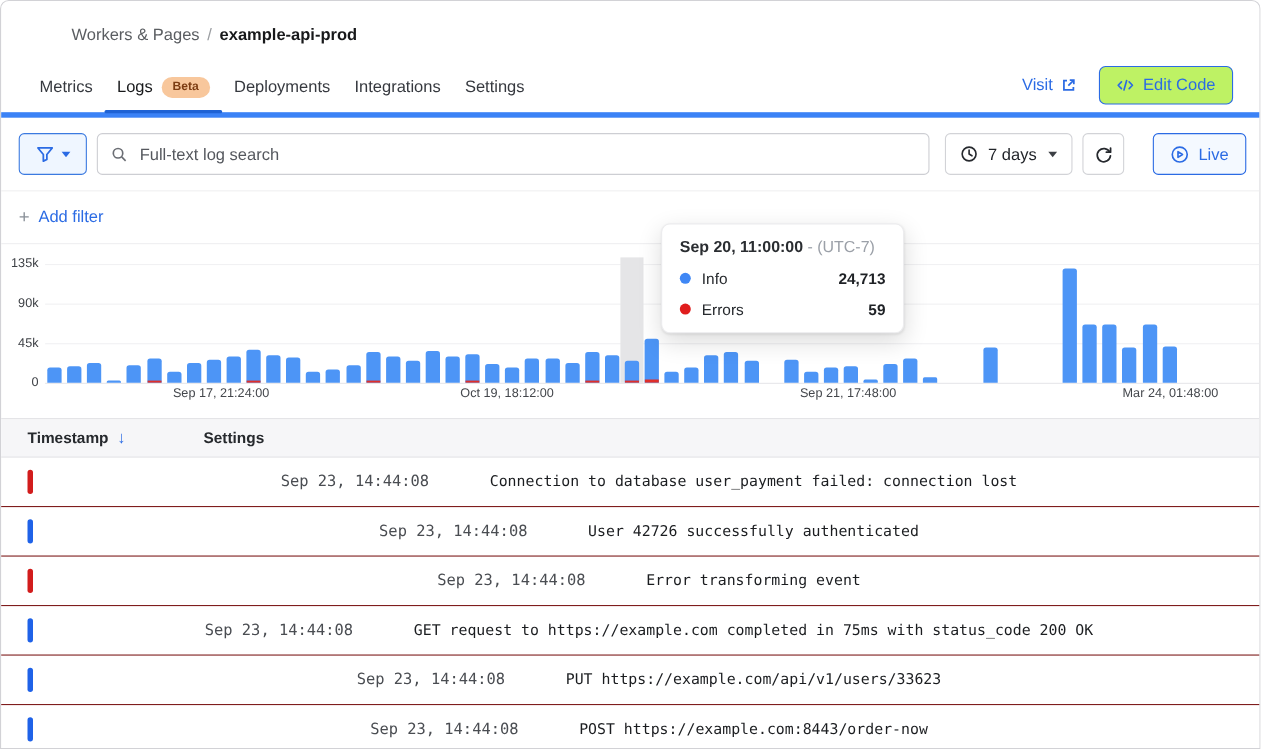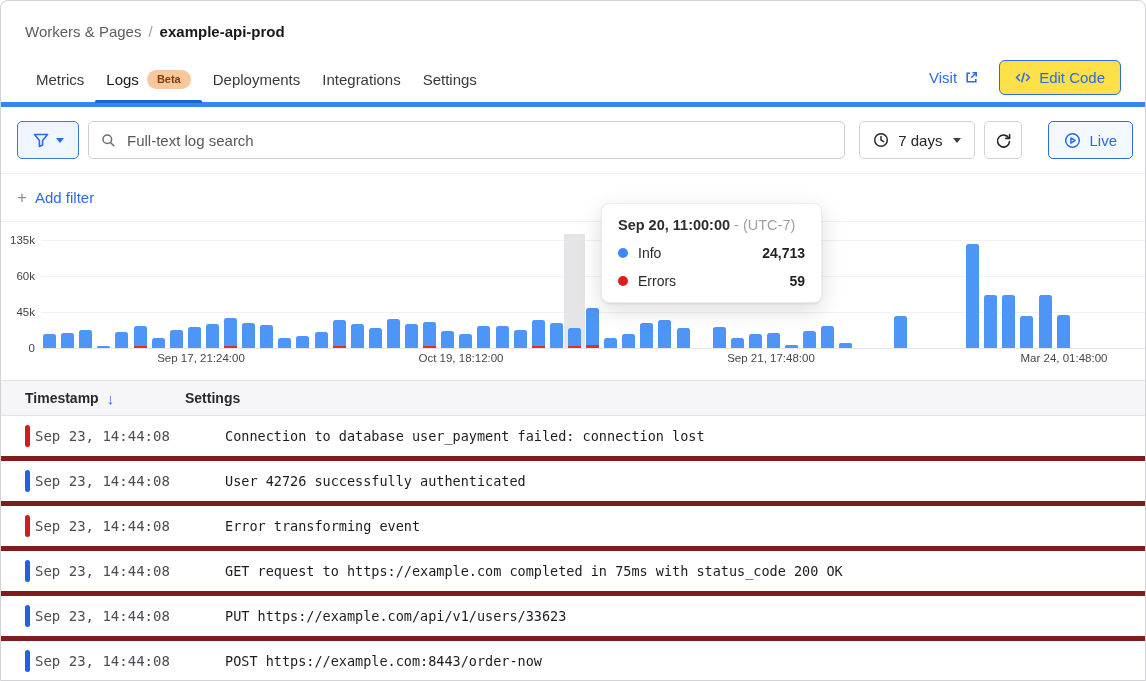--- a/index.html
+++ b/index.html
@@ -3,32 +3,32 @@
 <meta charset="utf-8">
 <style>
   html,body{margin:0;padding:0;background:#fff;}
   *{box-sizing:border-box;}
   .page{
     position:relative;width:1146px;height:681px;background:#fff;
     border:1px solid #d2d2d6;border-radius:8px 8px 0 0;overflow:hidden;
     font-family:"Liberation Sans",sans-serif;color:#1b1d1f;
   }
   
-  .breadcrumb{padding:20px 24px 0;font-size:15px;color:#5a5d61;line-height:22px;}
+  .breadcrumb{padding:20px 24px 0;font-size:15px;color:#5a5d61;line-height:22px;margin-left:40px;}
   .breadcrumb .sep{margin:0 7px;color:#9a9da1;}
   .breadcrumb .title{color:#17181a;font-weight:700;}
   .crumb-link{cursor:pointer;}
   .tabs-row{display:flex;align-items:center;margin-top:16px;padding:0 24px;border-bottom:5px solid #3b82f6;}
   .tab{position:relative;display:flex;align-items:center;gap:8px;padding:11px 11px 13px;font-size:15px;color:#36393f;cursor:pointer;}
   .tab.active{color:#17181a;}
   .tab.active::after{content:"";position:absolute;left:0;right:0;bottom:-1px;height:3px;background:#1f62d4;border-radius:2px;}
   .badge{background:#f8c79c;color:#7d3d13;font-size:11px;font-weight:700;padding:3px 10px;border-radius:999px;line-height:13px;}
   .header-actions{margin-left:auto;display:flex;align-items:center;gap:20px;padding-bottom:6px;}
   .visit-link{display:flex;align-items:center;gap:7px;color:#2b6be4;font-size:15px;cursor:pointer;}
-  .edit-code-btn{display:flex;align-items:center;gap:8px;color:#2b6be4;font-size:15px;background:#fde047;
+  .edit-code-btn{display:flex;align-items:center;gap:8px;color:#2b6be4;font-size:15px;background:#bef264;
     border:1px solid #2b6be4;border-radius:6px;padding:8px 15px;cursor:pointer;}
   
   .filter-bar{display:flex;align-items:center;gap:9px;padding:14px 12px 14px 16px;border-bottom:1px solid #efeff1;}
   .filter-btn{display:flex;align-items:center;justify-content:center;gap:7px;width:62px;height:38px;
     background:#eff6ff;border:1px solid #3b7ae0;border-radius:5px;color:#2b6be4;cursor:pointer;}
   .caret{width:0;height:0;border-left:4.5px solid transparent;border-right:4.5px solid transparent;border-top:5.5px solid currentColor;}
   .search-box{flex:1;display:flex;align-items:center;gap:9px;height:38px;border:1px solid #cdced3;border-radius:5px;
     padding:0 12px;background:#fff;color:#6b6e74;}
   .search-box input{border:none;outline:none;flex:1;font-size:15px;font-family:"Liberation Sans",sans-serif;color:#26292e;background:transparent;}
   .search-box input::placeholder{color:#55585e;opacity:1;}
@@ -58,22 +58,22 @@
   .tooltip .tt-title{font-size:14.5px;font-weight:700;color:#2a2d31;}
   .tooltip .tt-tz{color:#9ba0a8;font-weight:400;}
   .tt-row{display:flex;align-items:center;gap:10px;margin-top:12px;font-size:14px;color:#26292d;}
   .tt-dot{width:10px;height:10px;border-radius:50%;flex:none;}
   .tt-val{margin-left:auto;font-weight:700;color:#1e2125;}
   
   .thead{display:flex;align-items:center;height:36px;background:#f6f6f8;border-top:1px solid #e4e4e7;
     border-bottom:1px solid #e4e4e7;font-size:14px;font-weight:700;color:#26292d;}
   .th-ts{width:184px;padding-left:24px;display:flex;align-items:center;gap:8px;cursor:pointer;}
   .sort-arrow{color:#2b6be4;font-weight:400;font-size:15px;}
-  .log-row{position:relative;display:flex;align-items:center;height:45px;border-bottom:5px solid #7f1d1d;
-    font-family:"DejaVu Sans Mono",monospace;cursor:pointer;}
+  .log-row{position:relative;display:flex;align-items:center;height:45px;border-bottom:1px solid #7f1d1d;
+    font-family:"DejaVu Sans Mono",monospace;cursor:pointer;justify-content:center;}
   .sev{position:absolute;left:24px;top:50%;transform:translateY(-50%);width:5px;height:22px;border-radius:2.5px;}
   .cell-ts{width:224px;padding-left:34px;font-size:14px;color:#4a4d52;white-space:nowrap;}
   .cell-msg{font-size:13.5px;color:#1b1d20;white-space:nowrap;}
   .icon{flex:none;display:inline-flex;}
 </style>
 </head>
 <body>
 
 <div class="page">
 
@@ -177,21 +177,21 @@
   <div class="add-filter-row">
     <span class="plus-glyph">+</span>
     <span class="add-filter-label">Add filter</span>
   </div>
 
   <div class="chart">
     <div id="chart-plot">
         <div class="gridline" style="top: 18px;"></div>
         <div class="ylab" style="top: 18px;">135k</div>
         <div class="gridline" style="top: 54px;"></div>
-        <div class="ylab" style="top: 54px;">60k</div>
+        <div class="ylab" style="top: 54px;">90k</div>
         <div class="gridline" style="top: 90px;"></div>
         <div class="ylab" style="top: 90px;">45k</div>
         <div class="gridline baseline" style="top: 126px;"></div>
         <div class="ylab" style="top: 126px;">0</div>
         <div class="hover-band" style="left: 562.9px; background: rgb(229, 229, 231);"></div>
         <div class="bar" style="left: 42px; width: 13px; top: 112.4px; height: 13.6px; background: rgb(77, 149, 246);"></div>
         <div class="bar" style="left: 60.1px; width: 13px; top: 110.8px; height: 15.2px; background: rgb(77, 149, 246);"></div>
         <div class="bar" style="left: 78.2px; width: 13px; top: 108.4px; height: 17.6px; background: rgb(77, 149, 246);"></div>
         <div class="bar" style="left: 96.3px; width: 13px; top: 123.6px; height: 2.4px; background: rgb(77, 149, 246); border-radius: 1.5px 1.5px 0px 0px;"></div>
         <div class="bar" style="left: 114.4px; width: 13px; top: 110px; height: 16px; background: rgb(77, 149, 246);"></div>

